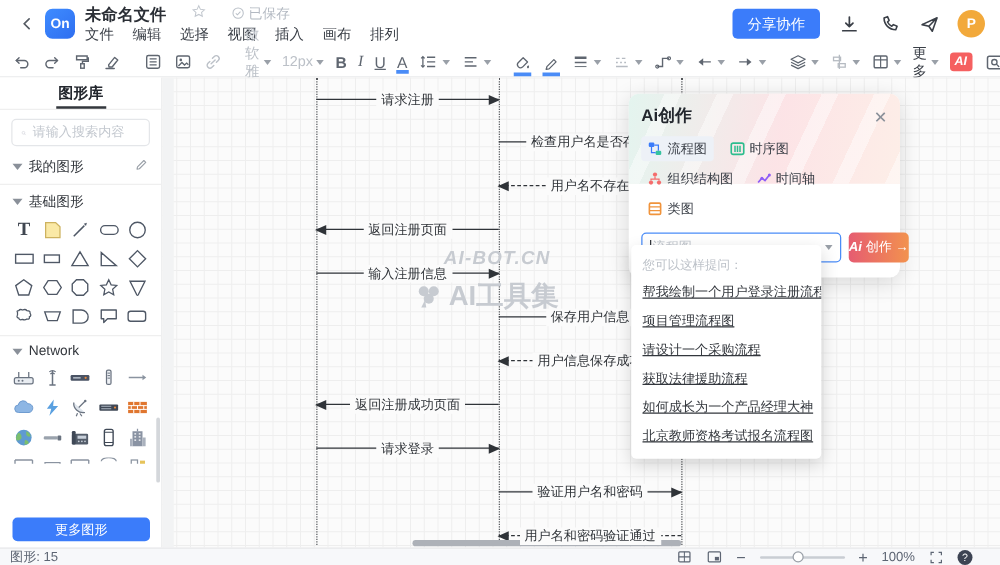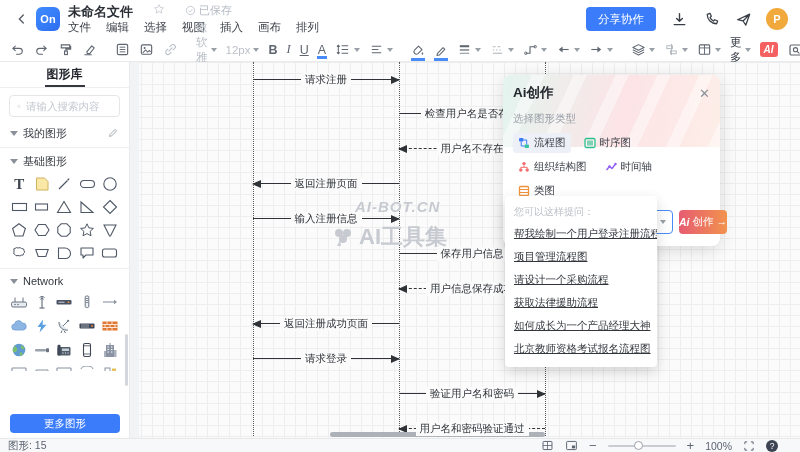--- a/index.html
+++ b/index.html
@@ -679,21 +679,20 @@
     </div>
   </div>
 
   <div class="ai-panel">
     <div class="ai-head-bg"></div>
     <div class="ai-inner">
       <div class="ai-title-row">
         <span class="ai-title">Ai创作</span>
         <span class="ai-close">✕</span>
       </div>
-      <div class="ai-sec">选择图形类型</div>
       <div class="chips">
         <span class="chip selected">
           <svg width="12" height="12" viewBox="0 0 12 12">
               <rect x="1" y="1" width="4.5" height="3.5" rx="1" fill="#3b7cfa"></rect>
               <rect x="6.5" y="7.5" width="4.5" height="3.5" rx="1" fill="#37c3a0"></rect>
               <path d="M3.2 4.5 V9 h3.3 M8.7 7.5 V3 H5.5" fill="none" stroke="#3b7cfa" stroke-width="1"></path>
             </svg>
           <span>流程图</span>
         </span>
         <span class="chip">

